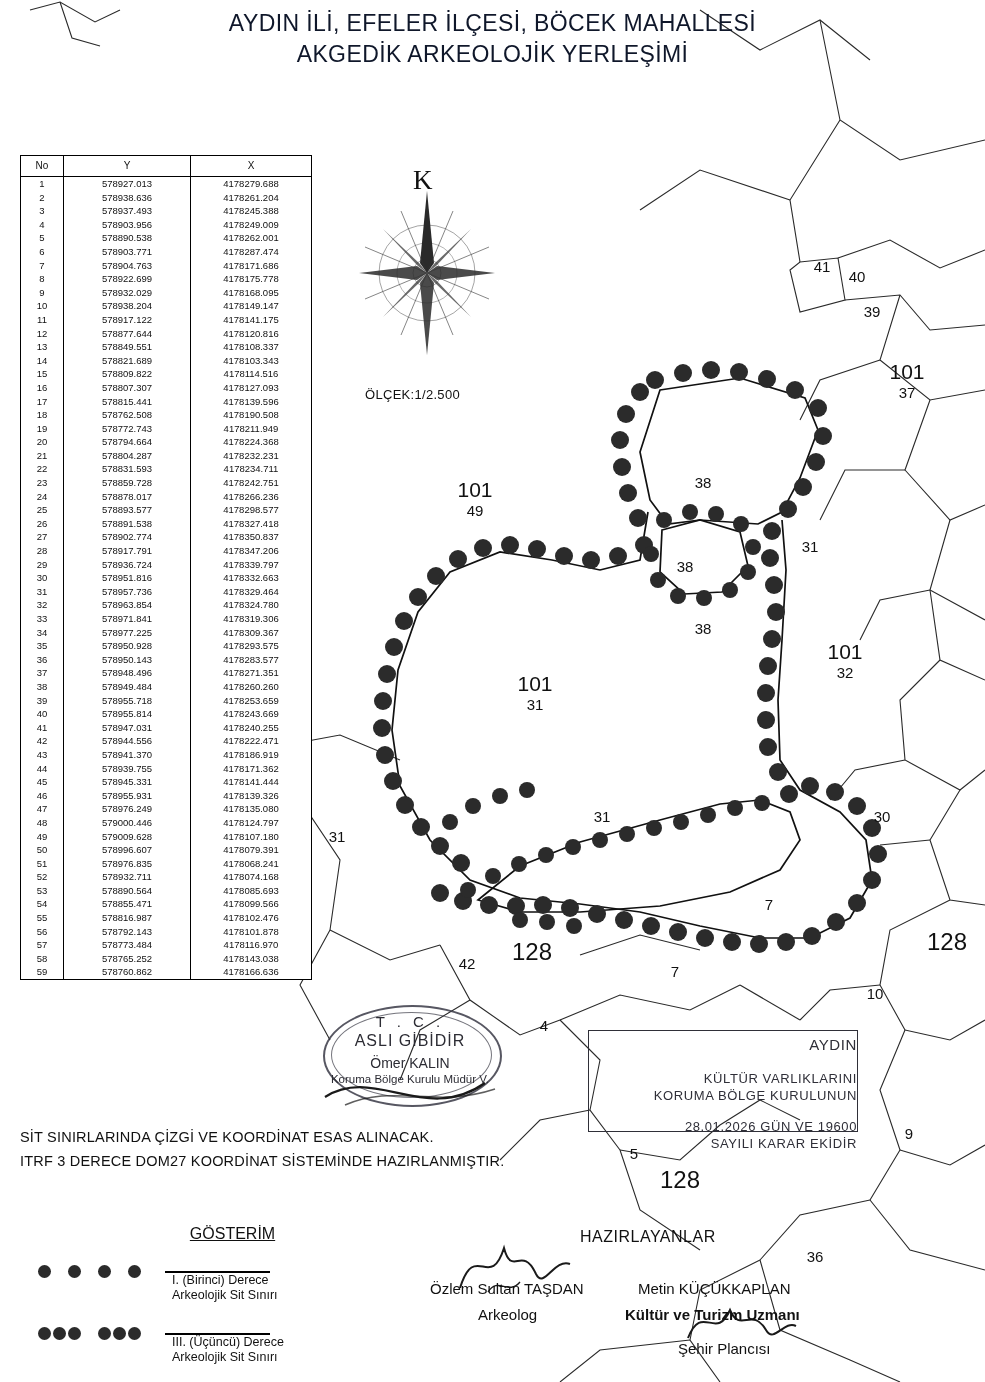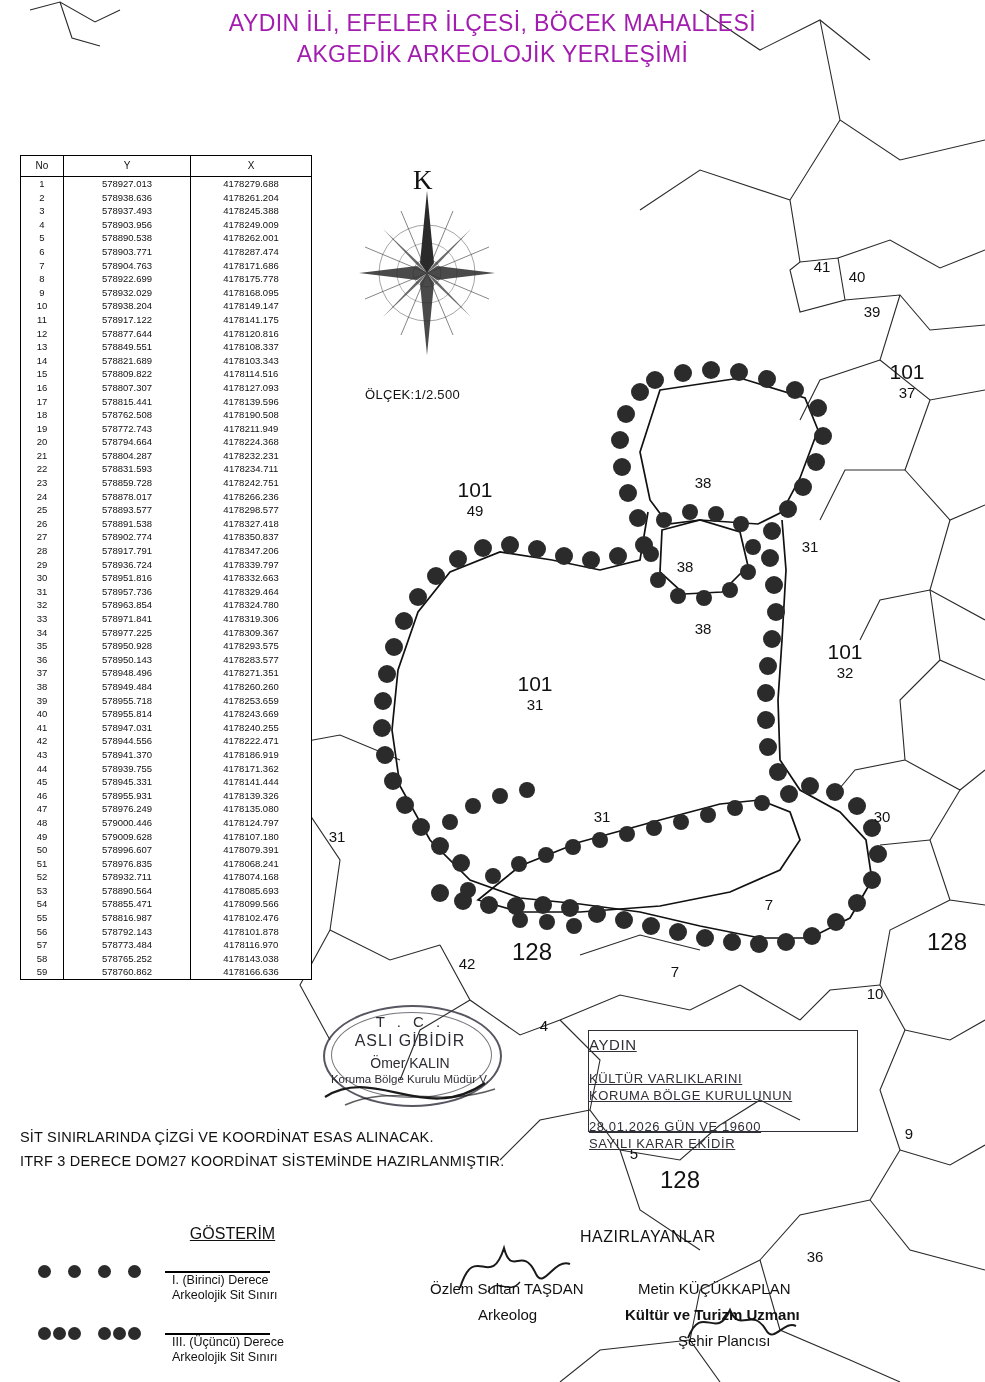--- a/index.html
+++ b/index.html
@@ -11,21 +11,21 @@
     position: relative;
     overflow: hidden;
   }
   .page { position:absolute; left:0; top:0; width:985px; height:1382px; }
 
   
   .title-block {
     position:absolute; left:0; top:8px; width:985px; text-align:center;
     z-index: 30;
   }
-  .title-line { font-size:23px; letter-spacing:0.4px; line-height:31px; color:#a21caf; }
+  .title-line { font-size:23px; letter-spacing:0.4px; line-height:31px; color:#0f172a; }
 
   
   .coord-table-wrap {
     position:absolute; left:20px; top:155px; width:290px;
     background:#fff; border:1px solid #000; z-index: 25;
   }
   table.coords { border-collapse:collapse; width:100%; font-size:9.5px; }
   table.coords th, table.coords td {
     border-left:1px solid #000; border-right:1px solid #000;
     padding:0 4px; height:13.6px; line-height:13.6px; font-weight:normal;
@@ -79,34 +79,34 @@
   }
   .stamp-round .t1 { position:absolute; left:0; top:8px; width:190px; text-align:center; font-size:15px; letter-spacing:4px; }
   .stamp-round .t2 { position:absolute; left:0; top:27px; width:190px; text-align:center; font-size:16px; letter-spacing:1px; }
   .stamp-round .t3 { position:absolute; left:0; top:50px; width:190px; text-align:center; font-size:14px; }
   .stamp-round .t4 { position:absolute; left:0; top:68px; width:190px; text-align:center; font-size:11.5px; }
 
   .stamp-rect {
     position:absolute; left:588px; top:1030px; width:268px; height:100px; z-index:24;
     border:1.5px solid #2f2f38; color:#2f2f38;
   }
-  .stamp-rect div { text-align:left; letter-spacing:0.6px;text-decoration:underline; }
+  .stamp-rect div { text-align:right; letter-spacing:0.6px; }
   .stamp-rect .r1 { font-size:15px; margin-top:5px; }
   .stamp-rect .r2 { font-size:13px; margin-top:18px; }
   .stamp-rect .r3 { font-size:13px; margin-top:2px; }
   .stamp-rect .r4 { font-size:13px; margin-top:16px; }
   .stamp-rect .r5 { font-size:13px; margin-top:2px; }
 
   .prep { position:absolute; left:430px; top:1228px; width:520px; z-index:20; }
   .prep .hz { position:absolute; left:150px; top:0px; font-size:16px; letter-spacing:0.5px; }
   .prep .n1 { position:absolute; left:0px; top:52px; font-size:15px; }
   .prep .n1b { position:absolute; left:48px; top:78px; font-size:15px; }
   .prep .n2 { position:absolute; left:208px; top:52px; font-size:15px; }
   .prep .n2b { position:absolute; left:195px; top:78px; font-size:15px;font-weight:bold; }
-  .prep .n2c { position:absolute; left:248px; top:104px; font-size:15px; }
+  .prep .n2c { position:absolute; left:248px; top:112px; font-size:15px; }
   svg { display:block; }
 </style>
 </head>
 <body>
 
 <div class="page">
 
   <div class="title-block">
     <div class="title-line">AYDIN İLİ, EFELER İLÇESİ, BÖCEK MAHALLESİ</div>
     <div class="title-line">AKGEDİK ARKEOLOJİK YERLEŞİMİ</div>

